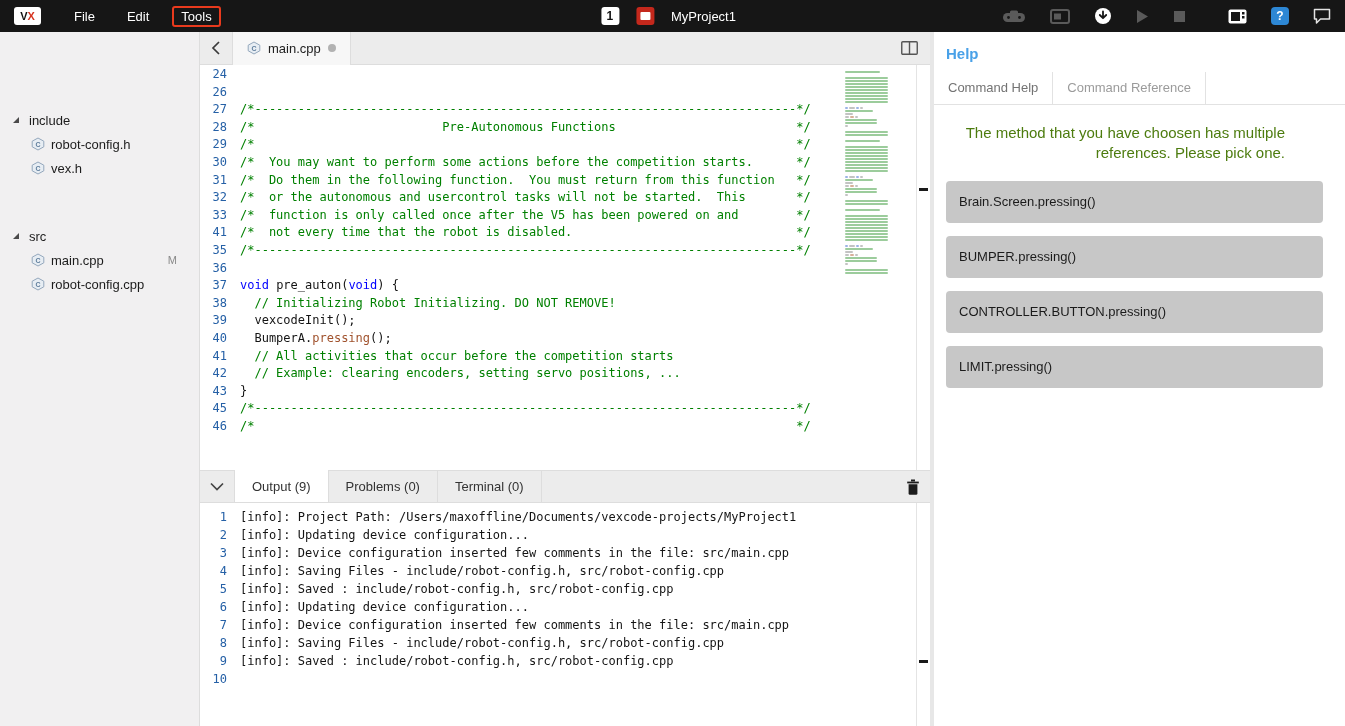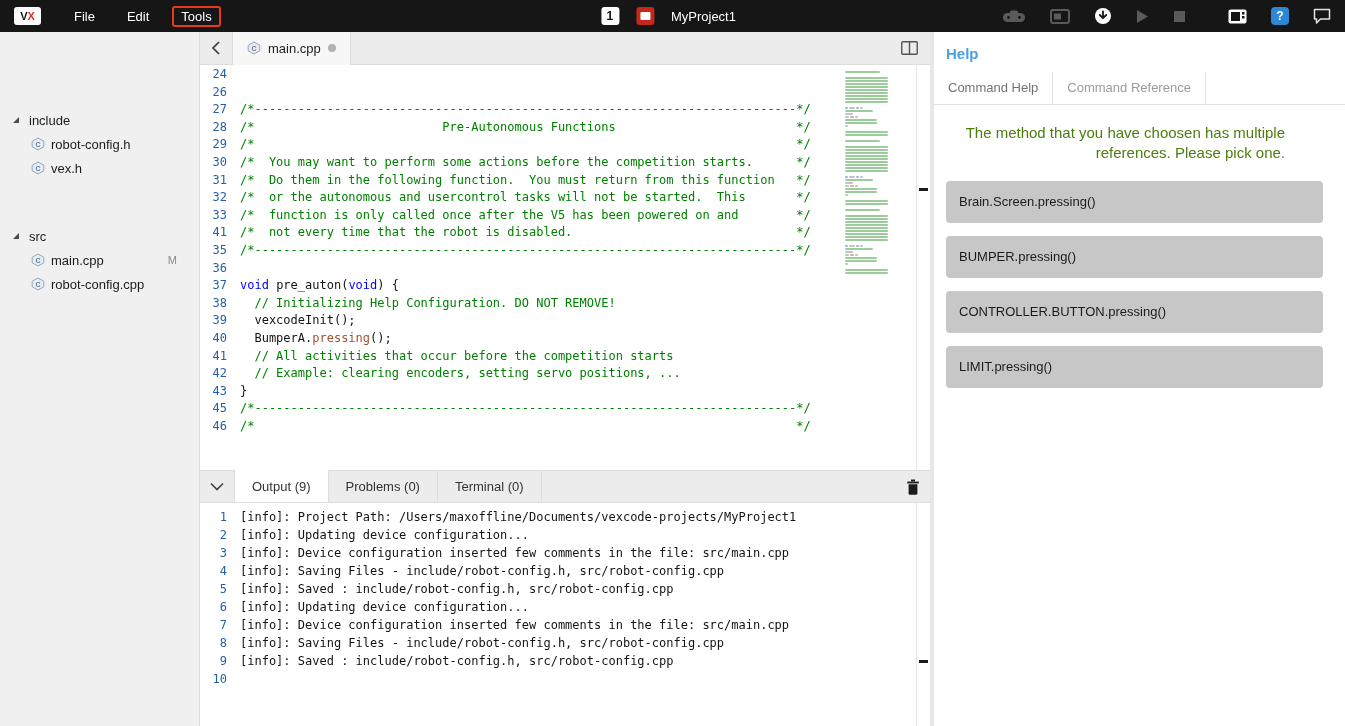--- a/index.html
+++ b/index.html
@@ -239,21 +239,21 @@
             <div class="cline"><span class="lnum">28</span><span class="ltext"><span class="cm">/*                          Pre-Autonomous Functions                         */</span></span></div>
             <div class="cline"><span class="lnum">29</span><span class="ltext"><span class="cm">/*                                                                           */</span></span></div>
             <div class="cline"><span class="lnum">30</span><span class="ltext"><span class="cm">/*  You may want to perform some actions before the competition starts.      */</span></span></div>
             <div class="cline"><span class="lnum">31</span><span class="ltext"><span class="cm">/*  Do them in the following function.  You must return from this function   */</span></span></div>
             <div class="cline"><span class="lnum">32</span><span class="ltext"><span class="cm">/*  or the autonomous and usercontrol tasks will not be started.  This       */</span></span></div>
             <div class="cline"><span class="lnum">33</span><span class="ltext"><span class="cm">/*  function is only called once after the V5 has been powered on and        */</span></span></div>
             <div class="cline"><span class="lnum">41</span><span class="ltext"><span class="cm">/*  not every time that the robot is disabled.                               */</span></span></div>
             <div class="cline"><span class="lnum">35</span><span class="ltext"><span class="cm">/*---------------------------------------------------------------------------*/</span></span></div>
             <div class="cline"><span class="lnum">36</span><span class="ltext"></span></div>
             <div class="cline"><span class="lnum">37</span><span class="ltext"><span class="kw">void</span><span class="pl"> pre_auton(</span><span class="kw">void</span><span class="pl">) {</span></span></div>
-            <div class="cline"><span class="lnum">38</span><span class="ltext"><span class="cm">  // Initializing Help Configuration. DO NOT REMOVE!</span></span></div>
+            <div class="cline"><span class="lnum">38</span><span class="ltext"><span class="cm">  // Initializing Robot Initializing. DO NOT REMOVE!</span></span></div>
             <div class="cline"><span class="lnum">39</span><span class="ltext"><span class="pl">  vexcodeInit();</span></span></div>
             <div class="cline"><span class="lnum">40</span><span class="ltext"><span class="pl">  BumperA.</span><span class="fn">pressing</span><span class="pl">();</span></span></div>
             <div class="cline"><span class="lnum">41</span><span class="ltext"><span class="cm">  // All activities that occur before the competition starts</span></span></div>
             <div class="cline"><span class="lnum">42</span><span class="ltext"><span class="cm">  // Example: clearing encoders, setting servo positions, ...</span></span></div>
             <div class="cline"><span class="lnum">43</span><span class="ltext"><span class="pl">}</span></span></div>
             <div class="cline"><span class="lnum">45</span><span class="ltext"><span class="cm">/*---------------------------------------------------------------------------*/</span></span></div>
             <div class="cline"><span class="lnum">46</span><span class="ltext"><span class="cm">/*                                                                           */</span></span></div>
           </div>
         <div class="minimap" id="minimap">
             <div class="mrow"></div>

